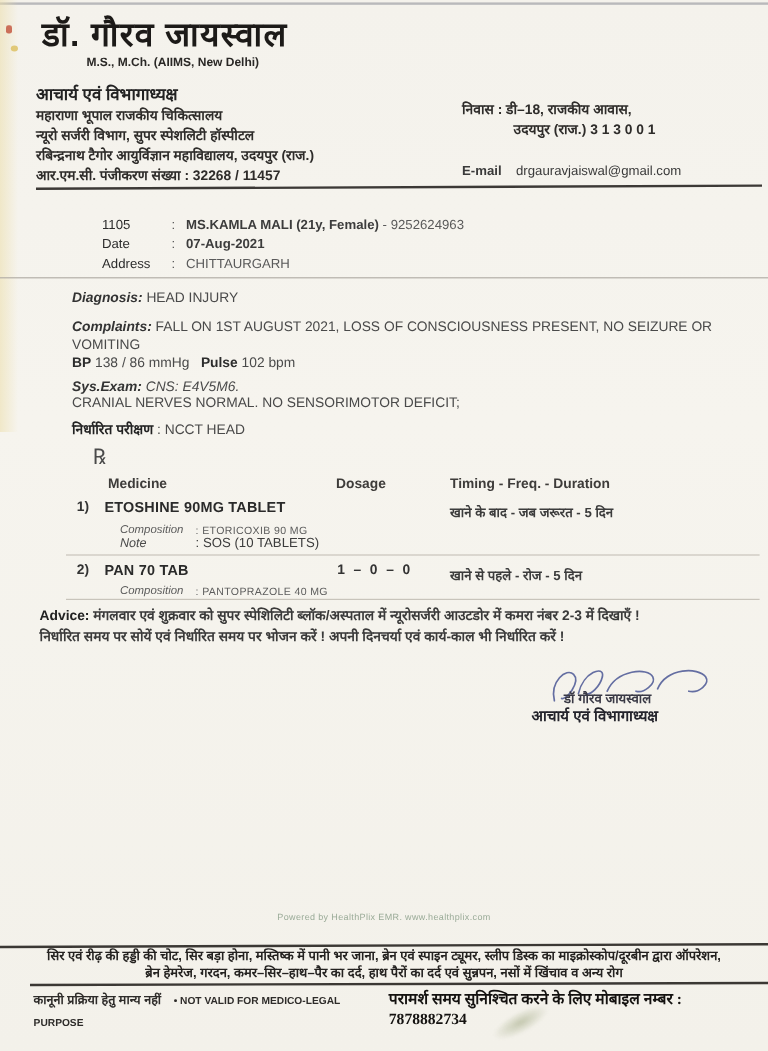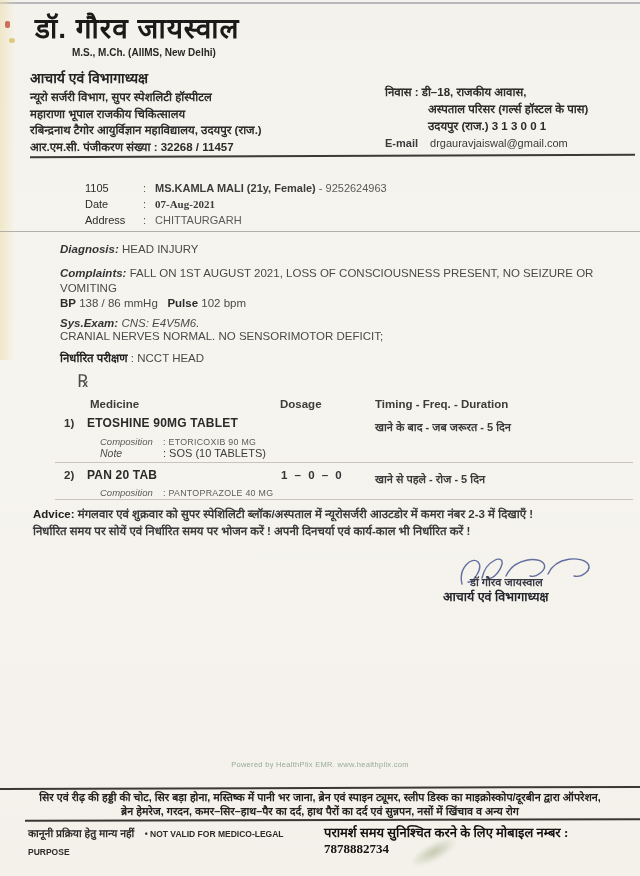--- a/index.html
+++ b/index.html
@@ -29,21 +29,21 @@
   .email-row{left:385px;top:137px;font-size:11px;color:#3a3a3a;}
   .email-row .lab{font-weight:600;margin-right:12px;}
   .hr-main{left:30px;top:155px;width:605px;height:2px;background:#3c3936;transform:rotate(-.25deg);}
   
   .patient{left:85px;top:180px;font-size:11px;line-height:16px;}
   .patient .row{display:flex;}
   .patient .lab{width:58px;font-weight:400;color:#2c2c2c;}
   .patient .col{width:12px;color:#555;}
   .pt-name{font-weight:700;color:#3c3c3c;}
   .pt-phone{color:#5a5a5a;}
-  .pt-date{font-weight:700;color:#3c3c3c;font-family:Liberation Serif, serif;}
+  .pt-date{font-weight:700;color:#3c3c3c;}
   .pt-addr{color:#5a5a5a;}
   .hr-thin{left:0px;top:231px;width:640px;height:1px;background:#b3afa7;}
   
   .lab-bi{font-weight:700;font-style:italic;color:#333;}
   .diag{left:60px;top:243px;font-size:11.5px;color:#4a4a4a;}
   .compl{left:60px;top:266px;width:565px;font-size:11.5px;line-height:14.5px;color:#4a4a4a;}
   .bp{left:60px;top:297px;font-size:11.5px;color:#4a4a4a;}
   .bp b{color:#2c2c2c;}
   .sys1{left:60px;top:317px;font-size:11.5px;color:#4a4a4a;}
   .sys1 .val{font-style:italic;}
@@ -91,29 +91,28 @@
   <div class="abs top-edge"></div>
   <div class="abs left-strip"></div>
   <div class="abs red-dot"></div>
   <div class="abs yellow-dot"></div>
 
   <div class="abs doc-name">डॉ. गौरव जायस्वाल</div>
   <div class="abs doc-quals">M.S., M.Ch. (AIIMS, New Delhi)</div>
   <div class="abs doc-desig">आचार्य एवं विभागाध्यक्ष</div>
 
   <div class="abs dept">
+    <div>महाराणा भूपाल राजकीय चिकित्सालय</div>
     <div>न्यूरो सर्जरी विभाग, सुपर स्पेशलिटी हॉस्पीटल</div>
-    <div>महाराणा भूपाल राजकीय चिकित्सालय</div>
     <div>रबिन्द्रनाथ टैगोर आयुर्विज्ञान महाविद्यालय, उदयपुर (राज.)</div>
     <div>आर.एम.सी. पंजीकरण संख्या : 32268 / 11457</div>
   </div>
 
   <div class="abs residence">
     <div>निवास : डी–18, राजकीय आवास,</div>
-    <div class="indent">अस्पताल परिसर (गर्ल्स हॉस्टल के पास)</div>
     <div class="indent">उदयपुर (राज.) 3 1 3 0 0 1</div>
   </div>
   <div class="abs email-row">
     <span class="lab">E-mail</span><span>drgauravjaiswal@gmail.com</span>
   </div>
 
   <div class="abs hr-main"></div>
 
   <div class="abs patient">
     <div class="row">
@@ -174,21 +173,21 @@
   <div class="abs m-name" style="left:87px;top:416px;">ETOSHINE 90MG TABLET</div>
   <div class="abs m-tim" style="left:375px;top:419px;">खाने के बाद - जब जरूरत - 5 दिन</div>
   <div class="abs comp-lab" style="left:100px;top:436px;">Composition</div>
   <div class="abs comp-val" style="left:163px;top:437px;">: ETORICOXIB 90 MG</div>
   <div class="abs note-lab" style="left:100px;top:447px;">Note</div>
   <div class="abs note-val" style="left:163px;top:447px;">: SOS (10 TABLETS)</div>
 
   <div class="abs hr-faint" style="left:55px;top:462px;width:578px;"></div>
 
   <div class="abs m-idx" style="left:64px;top:469px;">2)</div>
-  <div class="abs m-name" style="left:87px;top:468px;">PAN 20 TAB</div>
+  <div class="abs m-name" style="left:87px;top:468px;">PAN 70 TAB</div>
   <div class="abs m-dos" style="left:281px;top:469px;">1 – 0 – 0</div>
   <div class="abs m-tim" style="left:375px;top:471px;">खाने से पहले - रोज - 5 दिन</div>
   <div class="abs comp-lab" style="left:100px;top:487px;">Composition</div>
   <div class="abs comp-val" style="left:163px;top:488px;">: PANTOPRAZOLE 40 MG</div>
 
   <div class="abs hr-faint" style="left:55px;top:499px;width:578px;"></div>
 
   <div class="abs advice">
     <div><span class="lab">Advice:</span> <span>मंगलवार एवं शुक्रवार को सुपर स्पेशिलिटी ब्लॉक/अस्पताल में न्यूरोसर्जरी आउटडोर में कमरा नंबर 2-3 में दिखाएँ !</span></div>
     <div>निर्धारित समय पर सोयें एवं निर्धारित समय पर भोजन करें ! अपनी दिनचर्या एवं कार्य-काल भी निर्धारित करें !</div>

